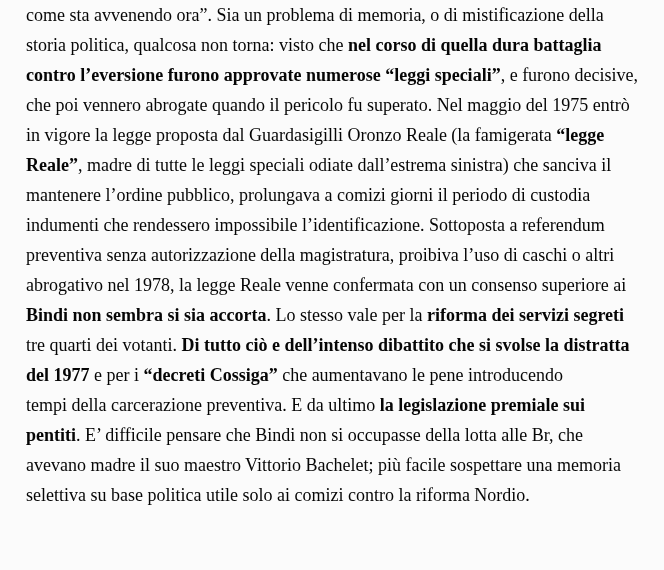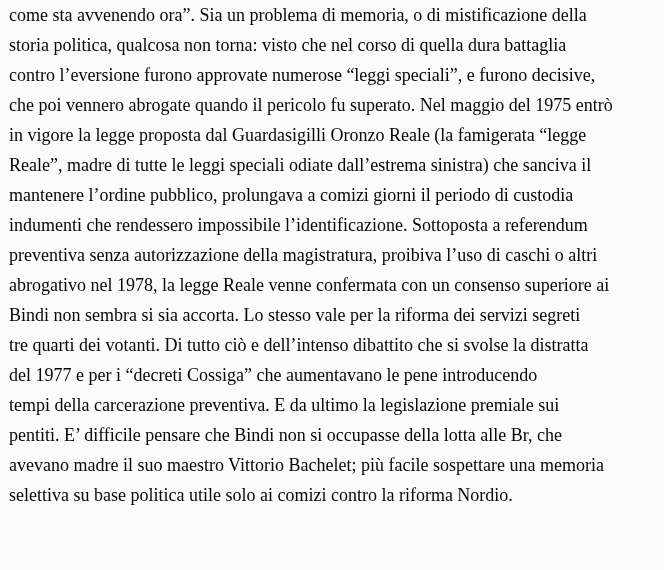--- a/index.html
+++ b/index.html
@@ -5,33 +5,33 @@
   html, body {
     margin: 0;
     padding: 0;
     background: #fbfbfb;
   }
   .page {
     width: 664px;
     height: 570px;
     box-sizing: border-box;
     background: #fbfbfb;
-    padding: 0 2px 0 9px;
+    padding: 0 2px 0 26px;
     overflow: hidden;
     font-family: "Liberation Serif", "DejaVu Serif", serif;
     font-size: 18px;
     line-height: 30px;
     color: #060606;
   }
   .text-line {
     white-space: pre;
     height: 30px;
   }
   .seg { font-weight: normal; }
-  .seg.bold { font-weight: normal; text-align: right; }
+  .seg.bold { font-weight: bold; text-align: right; }
 </style>
 </head>
 <body>
 
 <div class="page">
   <div id="doc">
       <div class="text-line"><span class="seg">come sta avvenendo ora”. Sia un problema di memoria, o di mistificazione della</span></div>
       <div class="text-line"><span class="seg">storia politica, qualcosa non torna: visto che </span><span class="seg bold">nel corso di quella dura battaglia</span></div>
       <div class="text-line"><span class="seg bold">contro l’eversione furono approvate numerose “leggi speciali”</span><span class="seg">, e furono decisive,</span></div>
       <div class="text-line"><span class="seg">che poi vennero abrogate quando il pericolo fu superato. Nel maggio del 1975 entrò</span></div>

